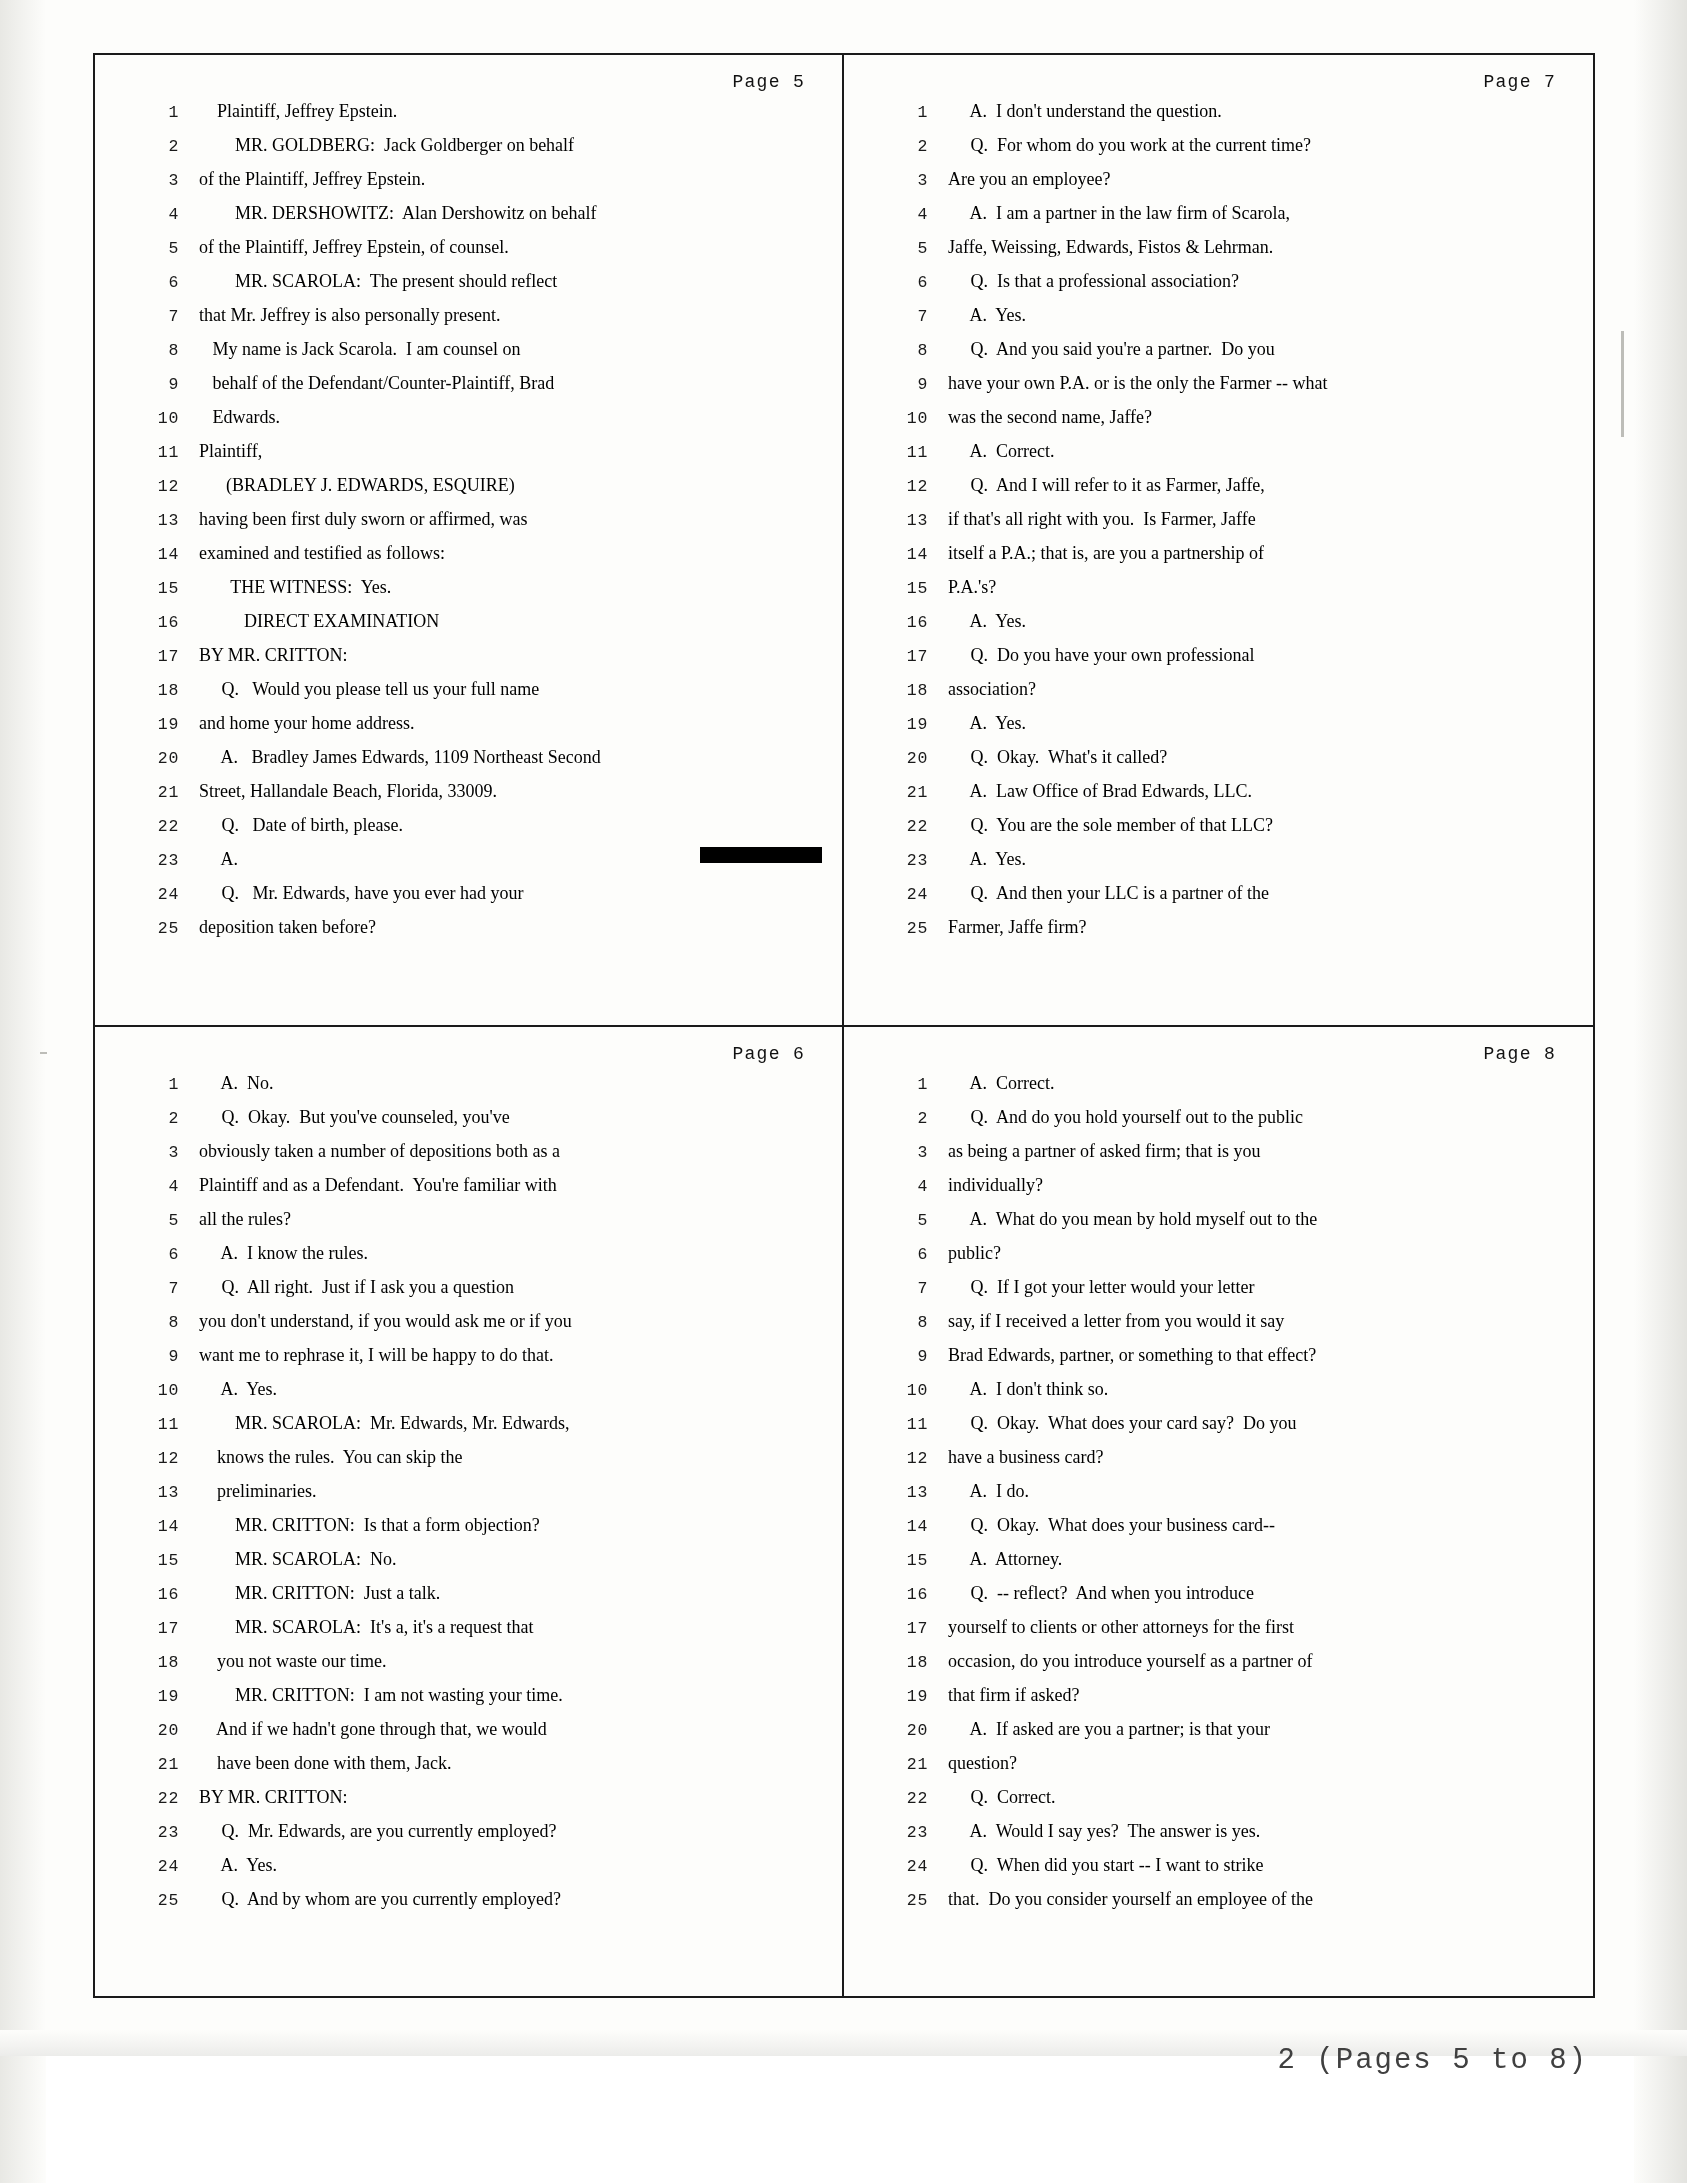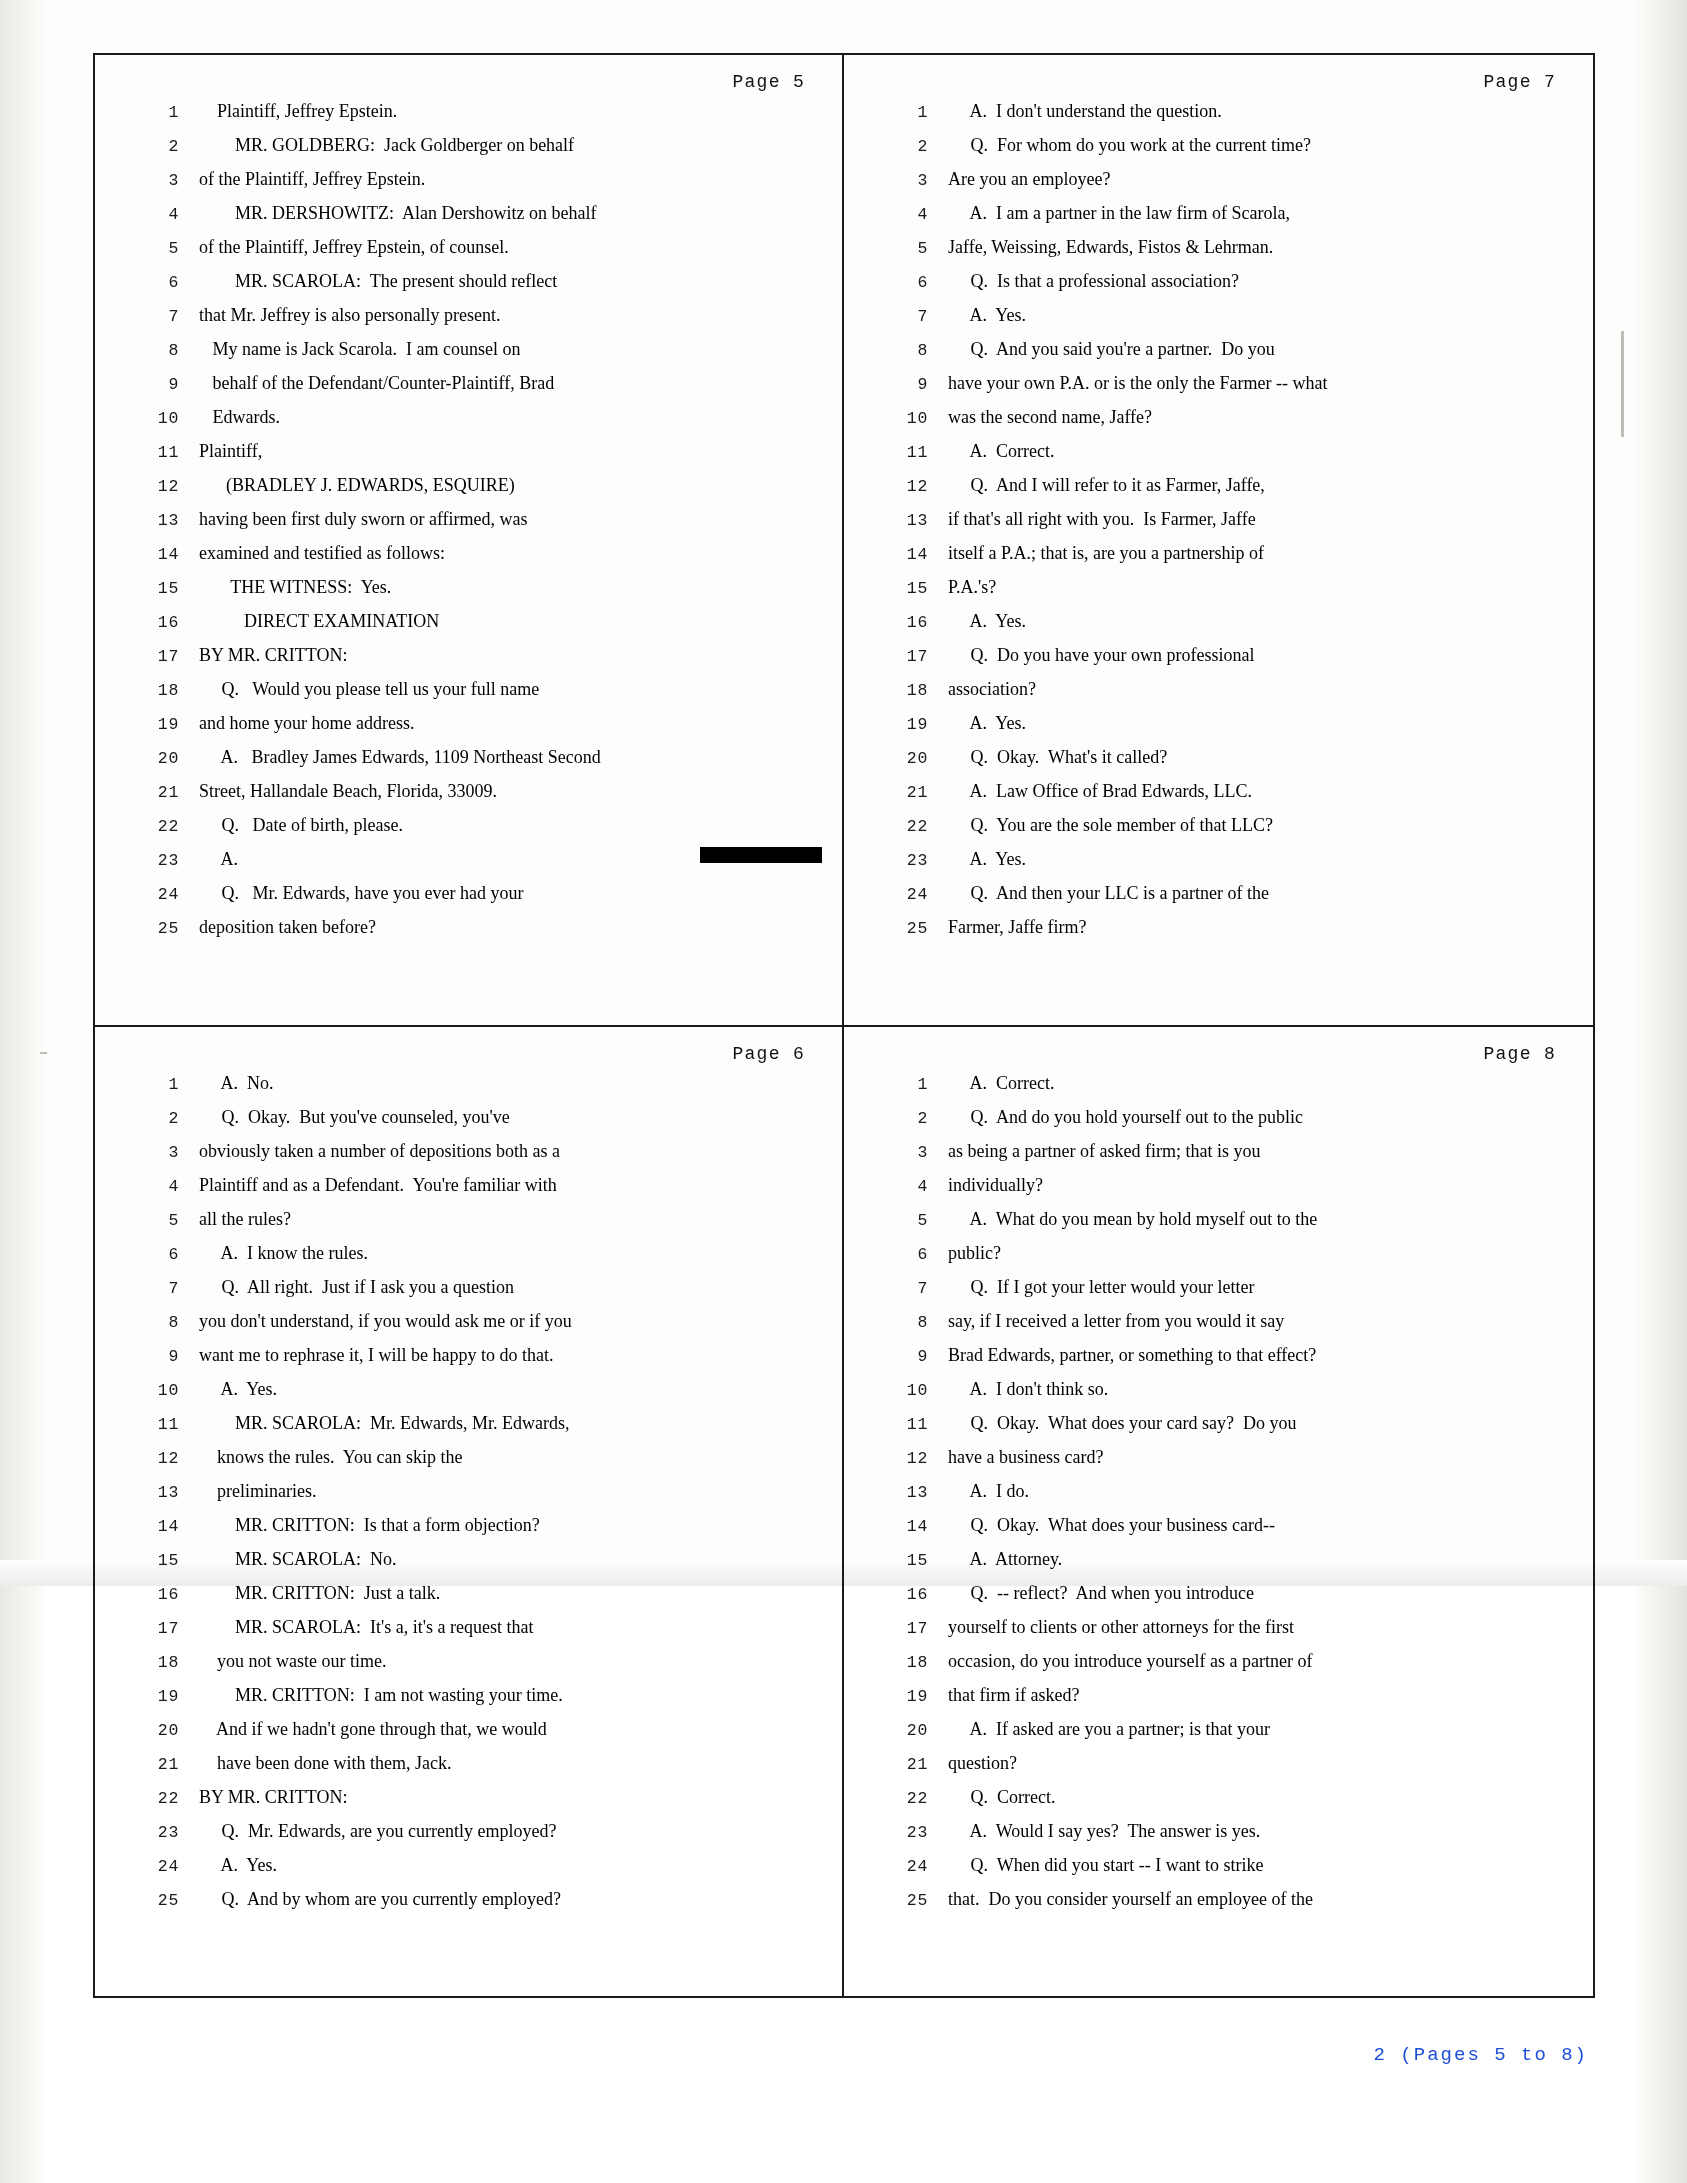--- a/index.html
+++ b/index.html
@@ -12,21 +12,21 @@
     height: 2183px;
     font-family: "Liberation Serif", serif;
     color: #000000;
     position: relative;
     overflow: hidden;
   }
   .page-sheet {
     position: absolute;
     left: 0; top: 0;
     width: 1687px;
-    height: 1586px;
+    height: 2056px;
     background: #fdfdfb;
   }
   
   .scan-edge-left {
     position: absolute;
     left: 0; top: 0;
     width: 46px; height: 2183px;
     background: linear-gradient(to right, #e8e8e4, #fdfdfb);
   }
   .scan-edge-right {
@@ -118,23 +118,23 @@
     vertical-align: middle;
     position: relative;
     top: -2px;
     margin-left: 5.3px;
   }
   .footer {
     position: absolute;
     right: 99px;
     top: 2044px;
     font-family: "Liberation Mono", monospace;
-    font-size: 19px;
+    font-size: 29px;
     letter-spacing: 2px;
-    color: #1d4ed8;
+    color: #404040;
   }
   .speck {
     position: absolute;
     background: #bdbdb8;
   }
 </style>
 </head>
 <body>
 
 <div class="page-sheet">

